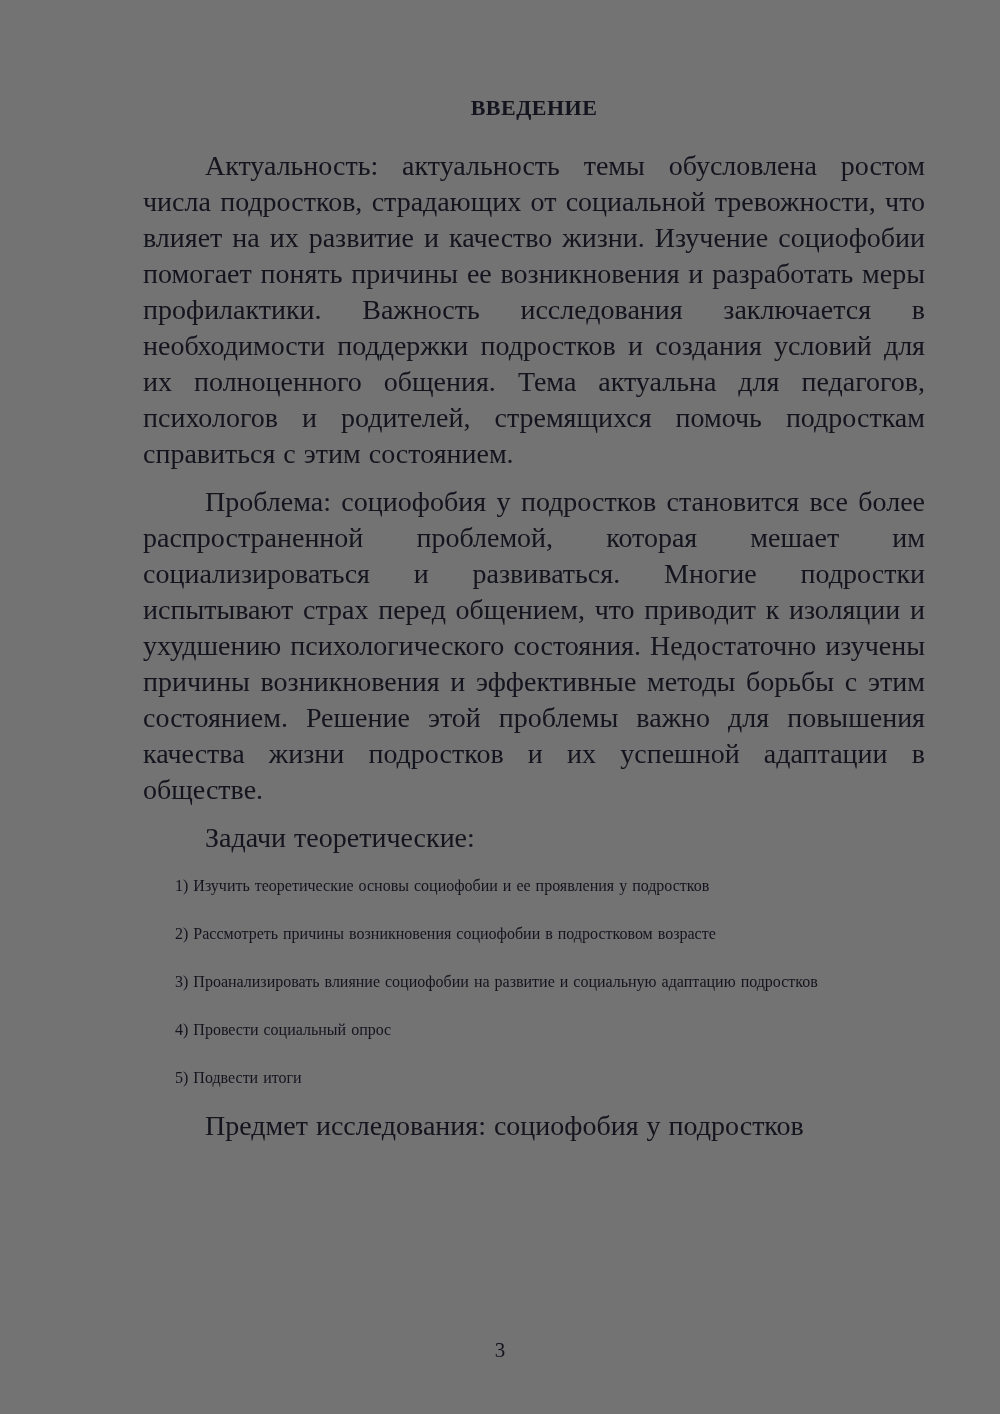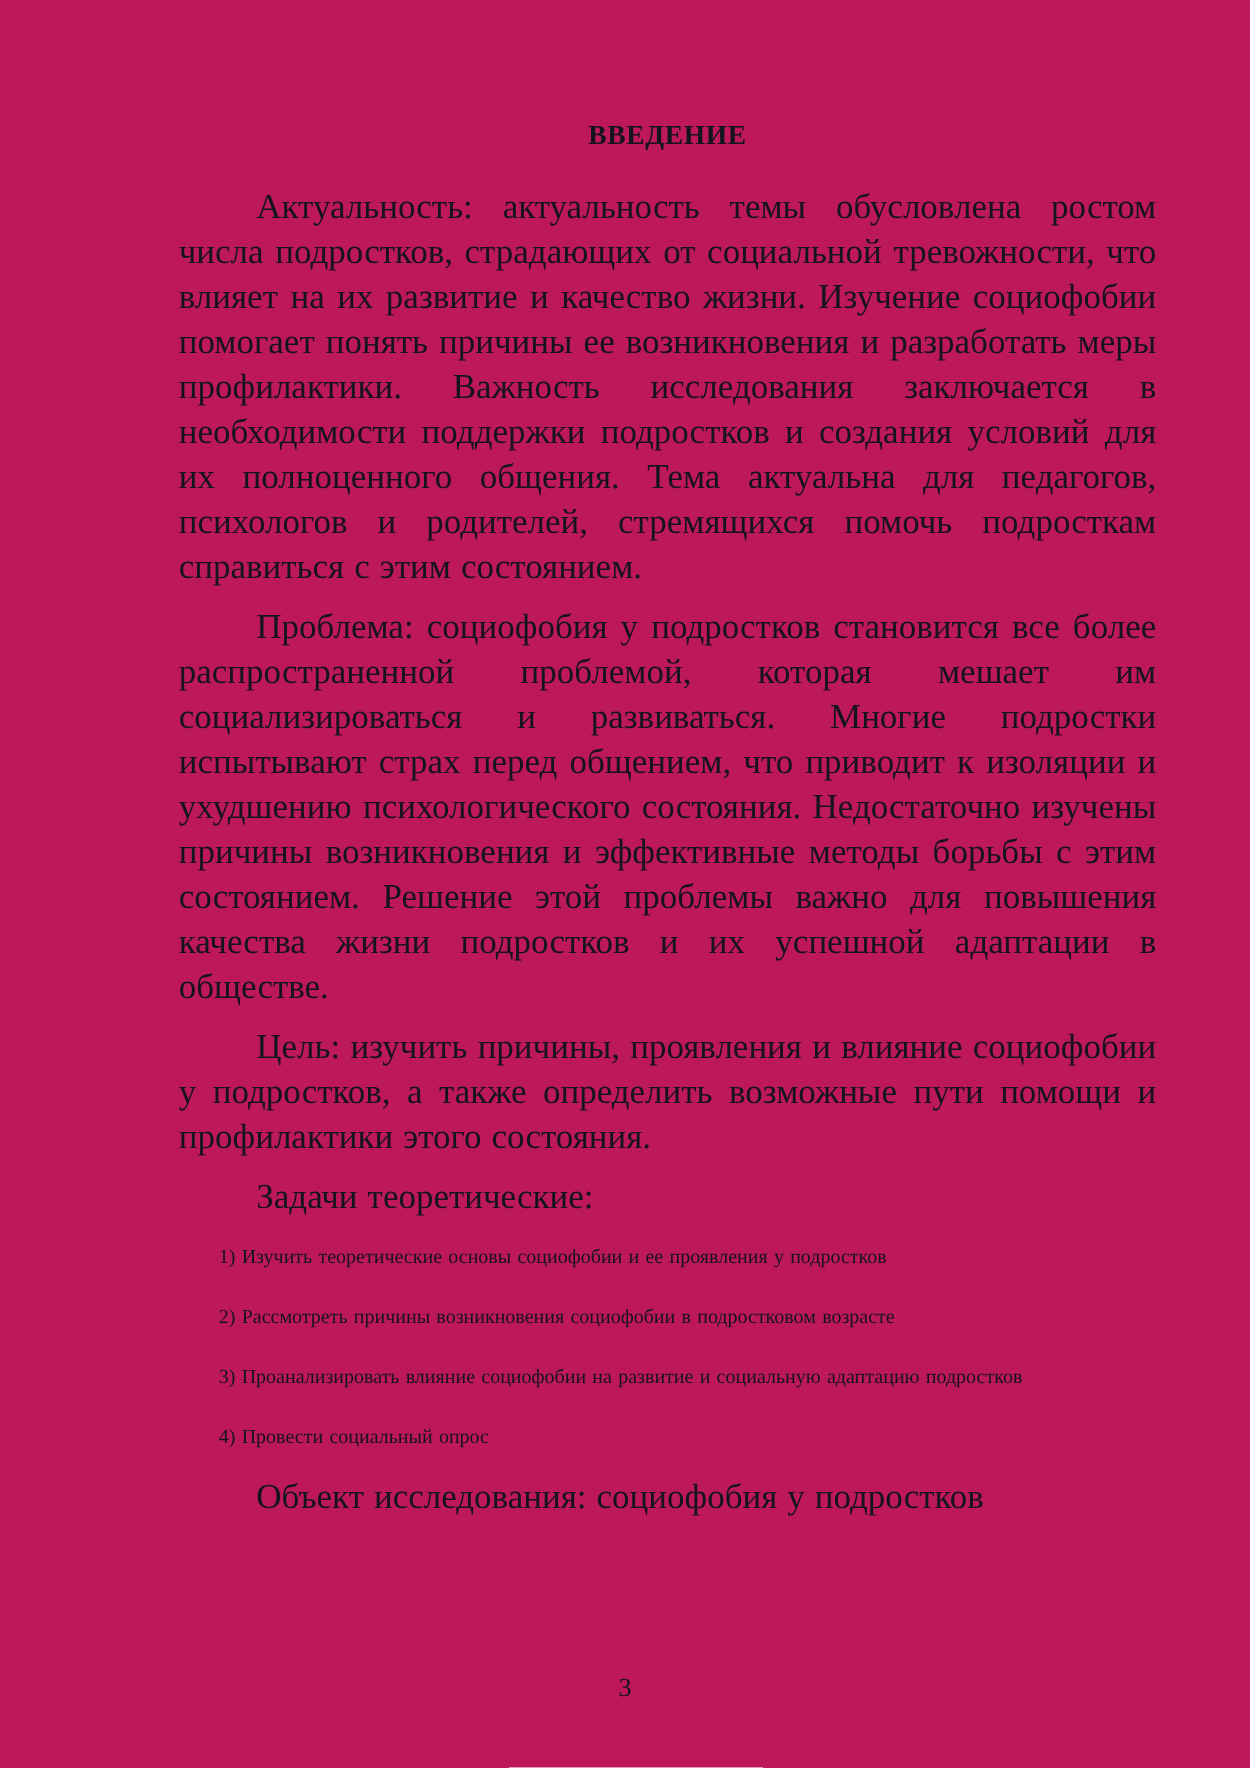--- a/index.html
+++ b/index.html
@@ -5,21 +5,21 @@
   html, body {
     margin: 0;
     padding: 0;
     background: #ffffff;
   }
   .page {
     position: relative;
     width: 1000px;
     height: 1414px;
     margin: 0 auto;
-    background: #be185d;
+    background: #737373;
     font-family: "Liberation Serif", "DejaVu Serif", serif;
     color: #14141e;
     box-sizing: border-box;
     overflow: hidden;
   }
   .content {
     position: absolute;
     left: 143px;
     width: 782px;
     top: 94px;
@@ -66,32 +66,32 @@
 
 <div class="page">
   <div class="content">
 
     <h1 class="doc-title">ВВЕДЕНИЕ</h1>
 
     <p class="body-par">Актуальность: актуальность темы обусловлена ростом числа подростков, страдающих от социальной тревожности, что влияет на их развитие и качество жизни. Изучение социофобии помогает понять причины ее возникновения и разработать меры профилактики. Важность исследования заключается в необходимости поддержки подростков и создания условий для их полноценного общения. Тема актуальна для педагогов, психологов и родителей, стремящихся помочь подросткам справиться с этим состоянием.</p>
 
     <p class="body-par">Проблема: социофобия у подростков становится все более распространенной проблемой, которая мешает им социализироваться и развиваться. Многие подростки испытывают страх перед общением, что приводит к изоляции и ухудшению психологического состояния. Недостаточно изучены причины возникновения и эффективные методы борьбы с этим состоянием. Решение этой проблемы важно для повышения качества жизни подростков и их успешной адаптации в обществе.</p>
 
-    <p class="body-par">Цель: изучить причины, проявления и влияние социофобии у подростков, а также определить возможные пути помощи и профилактики этого состояния.</p>
 
     <p class="body-par">Задачи теоретические:</p>
 
     <p class="task-par">1) Изучить теоретические основы социофобии и ее проявления у подростков</p>
 
     <p class="task-par">2) Рассмотреть причины возникновения социофобии в подростковом возрасте</p>
 
     <p class="task-par">3) Проанализировать влияние социофобии на развитие и социальную адаптацию подростков</p>
 
     <p class="task-par">4) Провести социальный опрос</p>
 
+    <p class="task-par">5) Подвести итоги</p>
 
 
-    <p class="body-par last">Объект исследования: социофобия у подростков</p>
+    <p class="body-par last">Предмет исследования: социофобия у подростков</p>
 
   </div>
 
   <div class="page-number">3</div>
 </div>
 
 </body></html>

